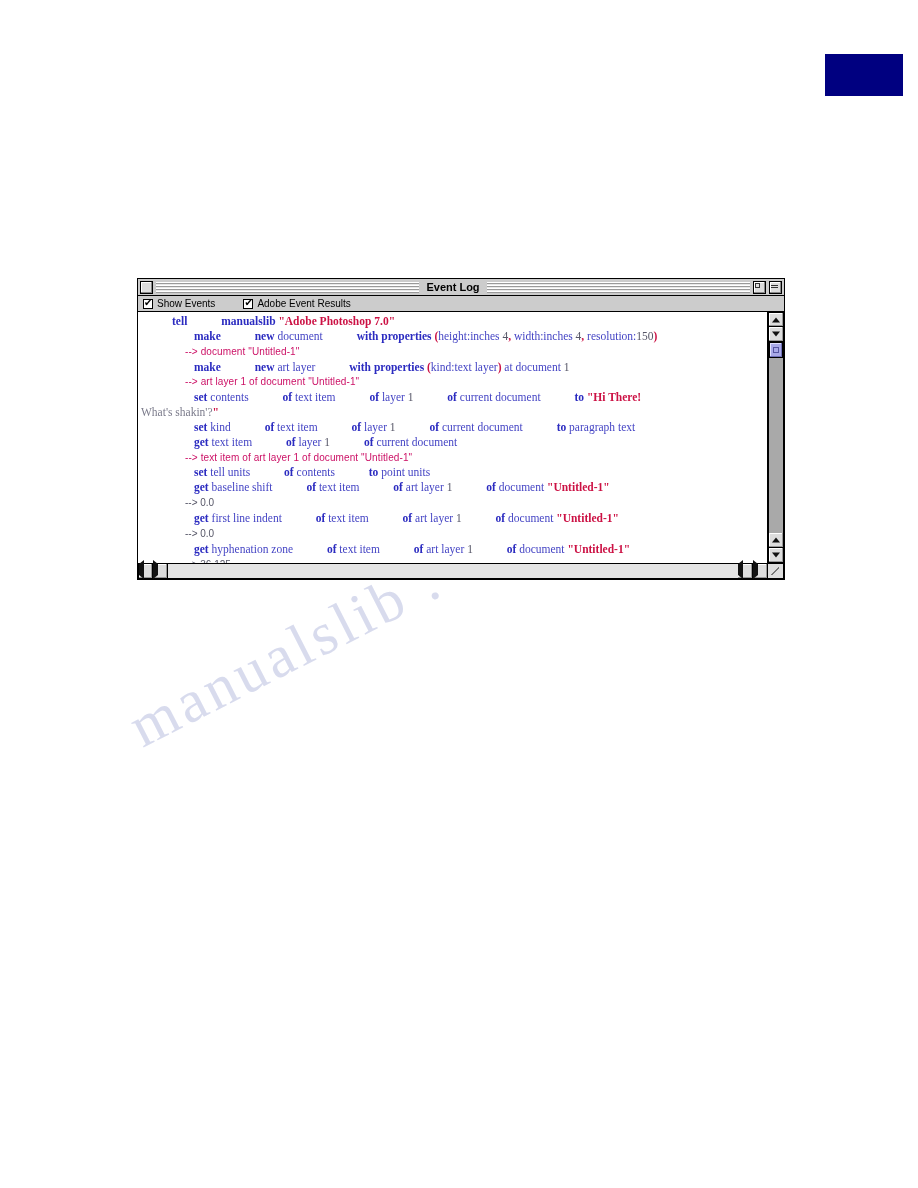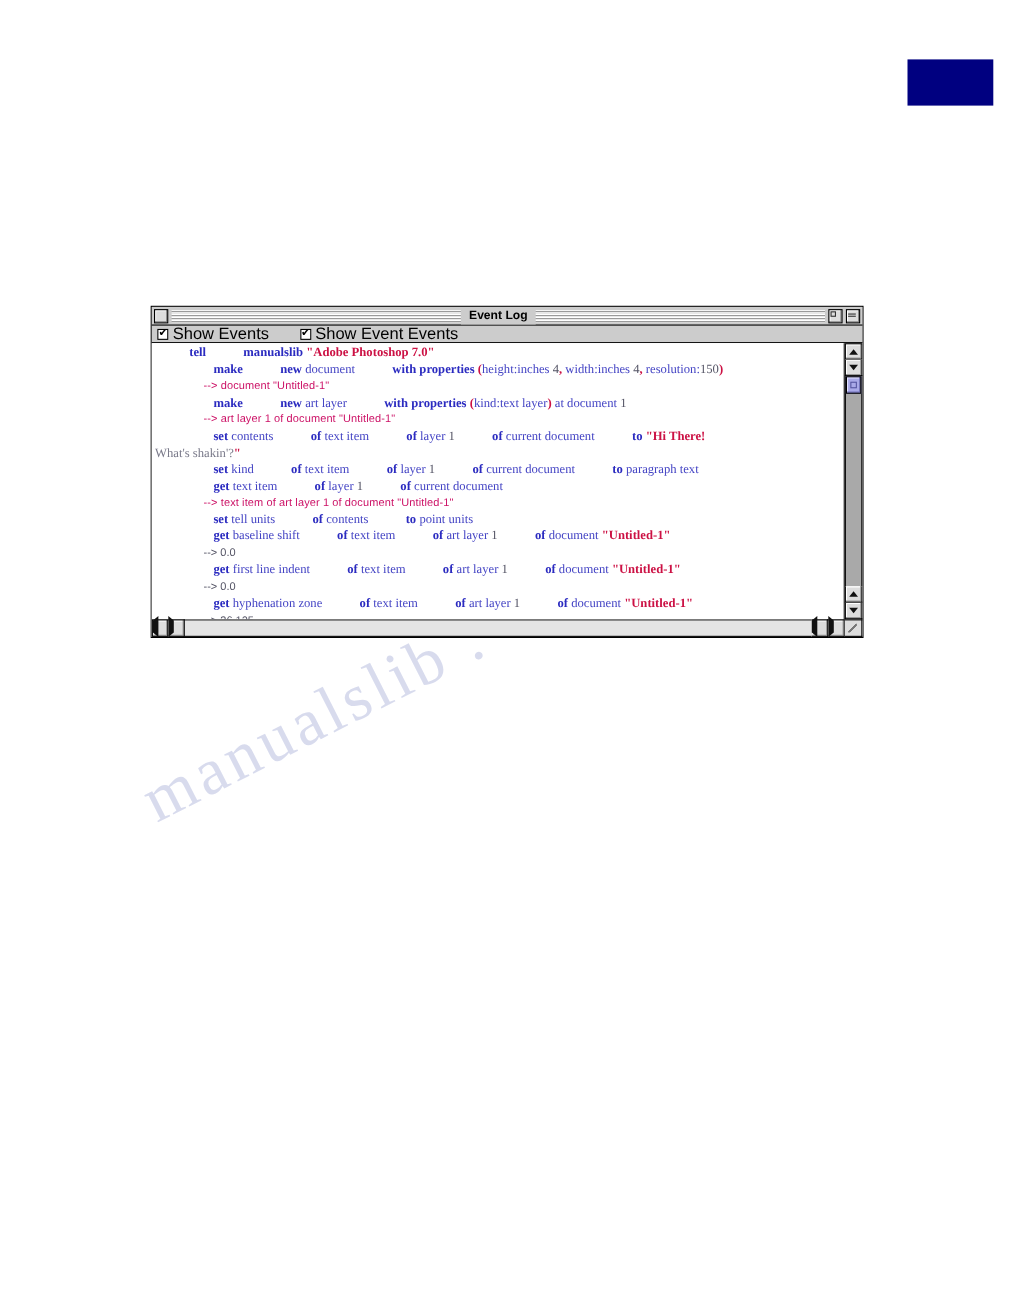--- a/index.html
+++ b/index.html
@@ -141,21 +141,21 @@
     background: #cccccc;
     border-bottom: 1px solid #000000;
     display: flex;
     align-items: center;
     padding-left: 5px;
     box-sizing: border-box;
   }
   .cb-item {
     display: flex;
     align-items: center;
-    font-size: 15px;
+    font-size: 10px;
     font-family: "Liberation Sans", sans-serif;
     color: #000;
     margin-right: 28px;
     white-space: nowrap;
   }
   .cb-box {
     width: 10px;
     height: 10px;
     background: #ffffff;
     border: 1px solid #000000;
@@ -365,21 +365,21 @@
     <div class="tb-btn collapse"></div>
   </div>
 
   <div class="toolbar">
     <label class="cb-item">
       <span class="cb-box checked"></span>
       <span>Show Events</span>
     </label>
     <label class="cb-item">
       <span class="cb-box checked"></span>
-      <span>Show Event Events</span>
+      <span>Adobe Event Results</span>
     </label>
   </div>
 
   <div class="win-body">
     <div class="body-row">
 
       <div class="log-area" id="log-area">
           <div class="code-line"><span class="kw">tell</span><span>  </span><span class="kw">manualslib</span><span>  </span><span class="strq">"Adobe Photoshop 7.0"</span></div>
           <div class="code-line ind1"><span class="kw">make</span><span>  </span><span class="kw">new</span><span>  </span><span class="obj">document</span><span>  </span><span class="kw">with properties</span><span>  </span><span class="punct-red">(</span><span class="obj">height</span><span class="obj">:</span><span class="obj">inches</span><span class="num">  4</span><span class="punct-red">,</span><span class="obj">  width</span><span class="obj">:</span><span class="obj">inches</span><span class="num">  4</span><span class="punct-red">,</span><span class="obj">  resolution</span><span class="obj">:</span><span class="num">150</span><span class="punct-red">)</span></div>
           <div class="code-line ind2"><span class="result">--&gt; document  "Untitled-1"</span></div>

